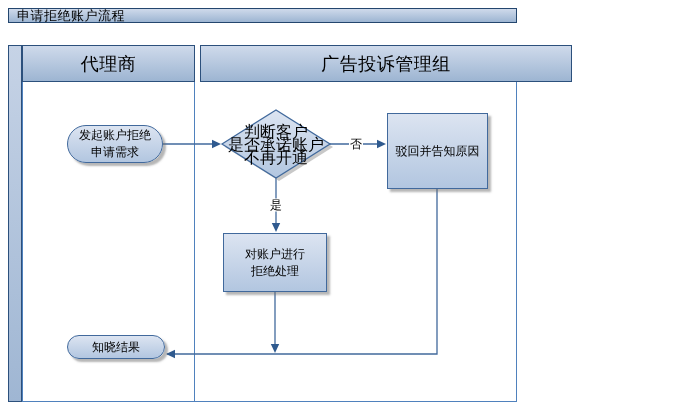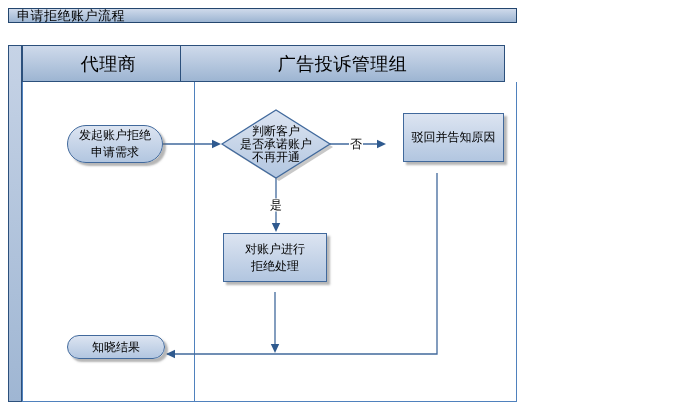--- a/index.html
+++ b/index.html
@@ -22,45 +22,45 @@
     background:linear-gradient(#c6d3e6,#9fb6d3);
   }
   .lanehdr{
     top:45px;height:37px;
     border:1px solid #2c507c;
     background:linear-gradient(#cfdaeb,#9db5d2);
     display:flex;align-items:center;justify-content:center;
     font-size:18px;letter-spacing:.5px;
   }
   .lanehdr.l1{left:22px;width:173px;}
-  .lanehdr.l2{left:180px;width:325px;}
+  .lanehdr.l2{left:200px;width:372px;}
   .bodyarea{
     left:22px;top:82px;width:495px;height:320px;
     border-left:1px solid #4f81bd;border-right:1px solid #4f81bd;border-bottom:1px solid #4f81bd;
     background:#fff;
   }
   .lanedivider{left:194px;top:82px;width:1px;height:320px;background:#4f81bd;}
   
   .shape{
     border:1px solid #41699c;
     background:linear-gradient(#dce4f1,#b2c6e0);
     box-shadow:3px 3px 2px rgba(110,110,110,.5);
     display:flex;align-items:center;justify-content:center;
     text-align:center;font-size:12px;line-height:17px;
   }
   .node-text{white-space:pre-line;}
   .oval{border-radius:19px;}
   #start{left:67px;top:125px;width:96px;height:38px;}
   #end{left:67px;top:335px;width:98px;height:24px;}
-  #reject{left:387px;top:113px;width:101px;height:49px;margin-left:16px;}
-  #process{left:223px;top:233px;width:104px;height:49px;}
+  #reject{left:387px;top:113px;width:101px;height:76px;}
+  #process{left:223px;top:233px;width:104px;height:59px;}
   .diamond-text{
     left:222px;top:110px;width:108px;height:68px;
     display:flex;align-items:center;justify-content:center;
-    text-align:center;font-size:12px;line-height:13px;white-space:pre-line;
+    text-align:center;font-size:16px;line-height:13px;white-space:pre-line;
   }
   .elabel{
     transform:translate(-50%,-50%);
     background:#fff;font-size:12px;line-height:13px;padding:0 1px;
   }
   #label-no{left:356px;top:144px;}
   #label-yes{left:276px;top:205px;}
   svg.wires{position:absolute;left:0;top:0;pointer-events:none;}
 </style>
 </head>

